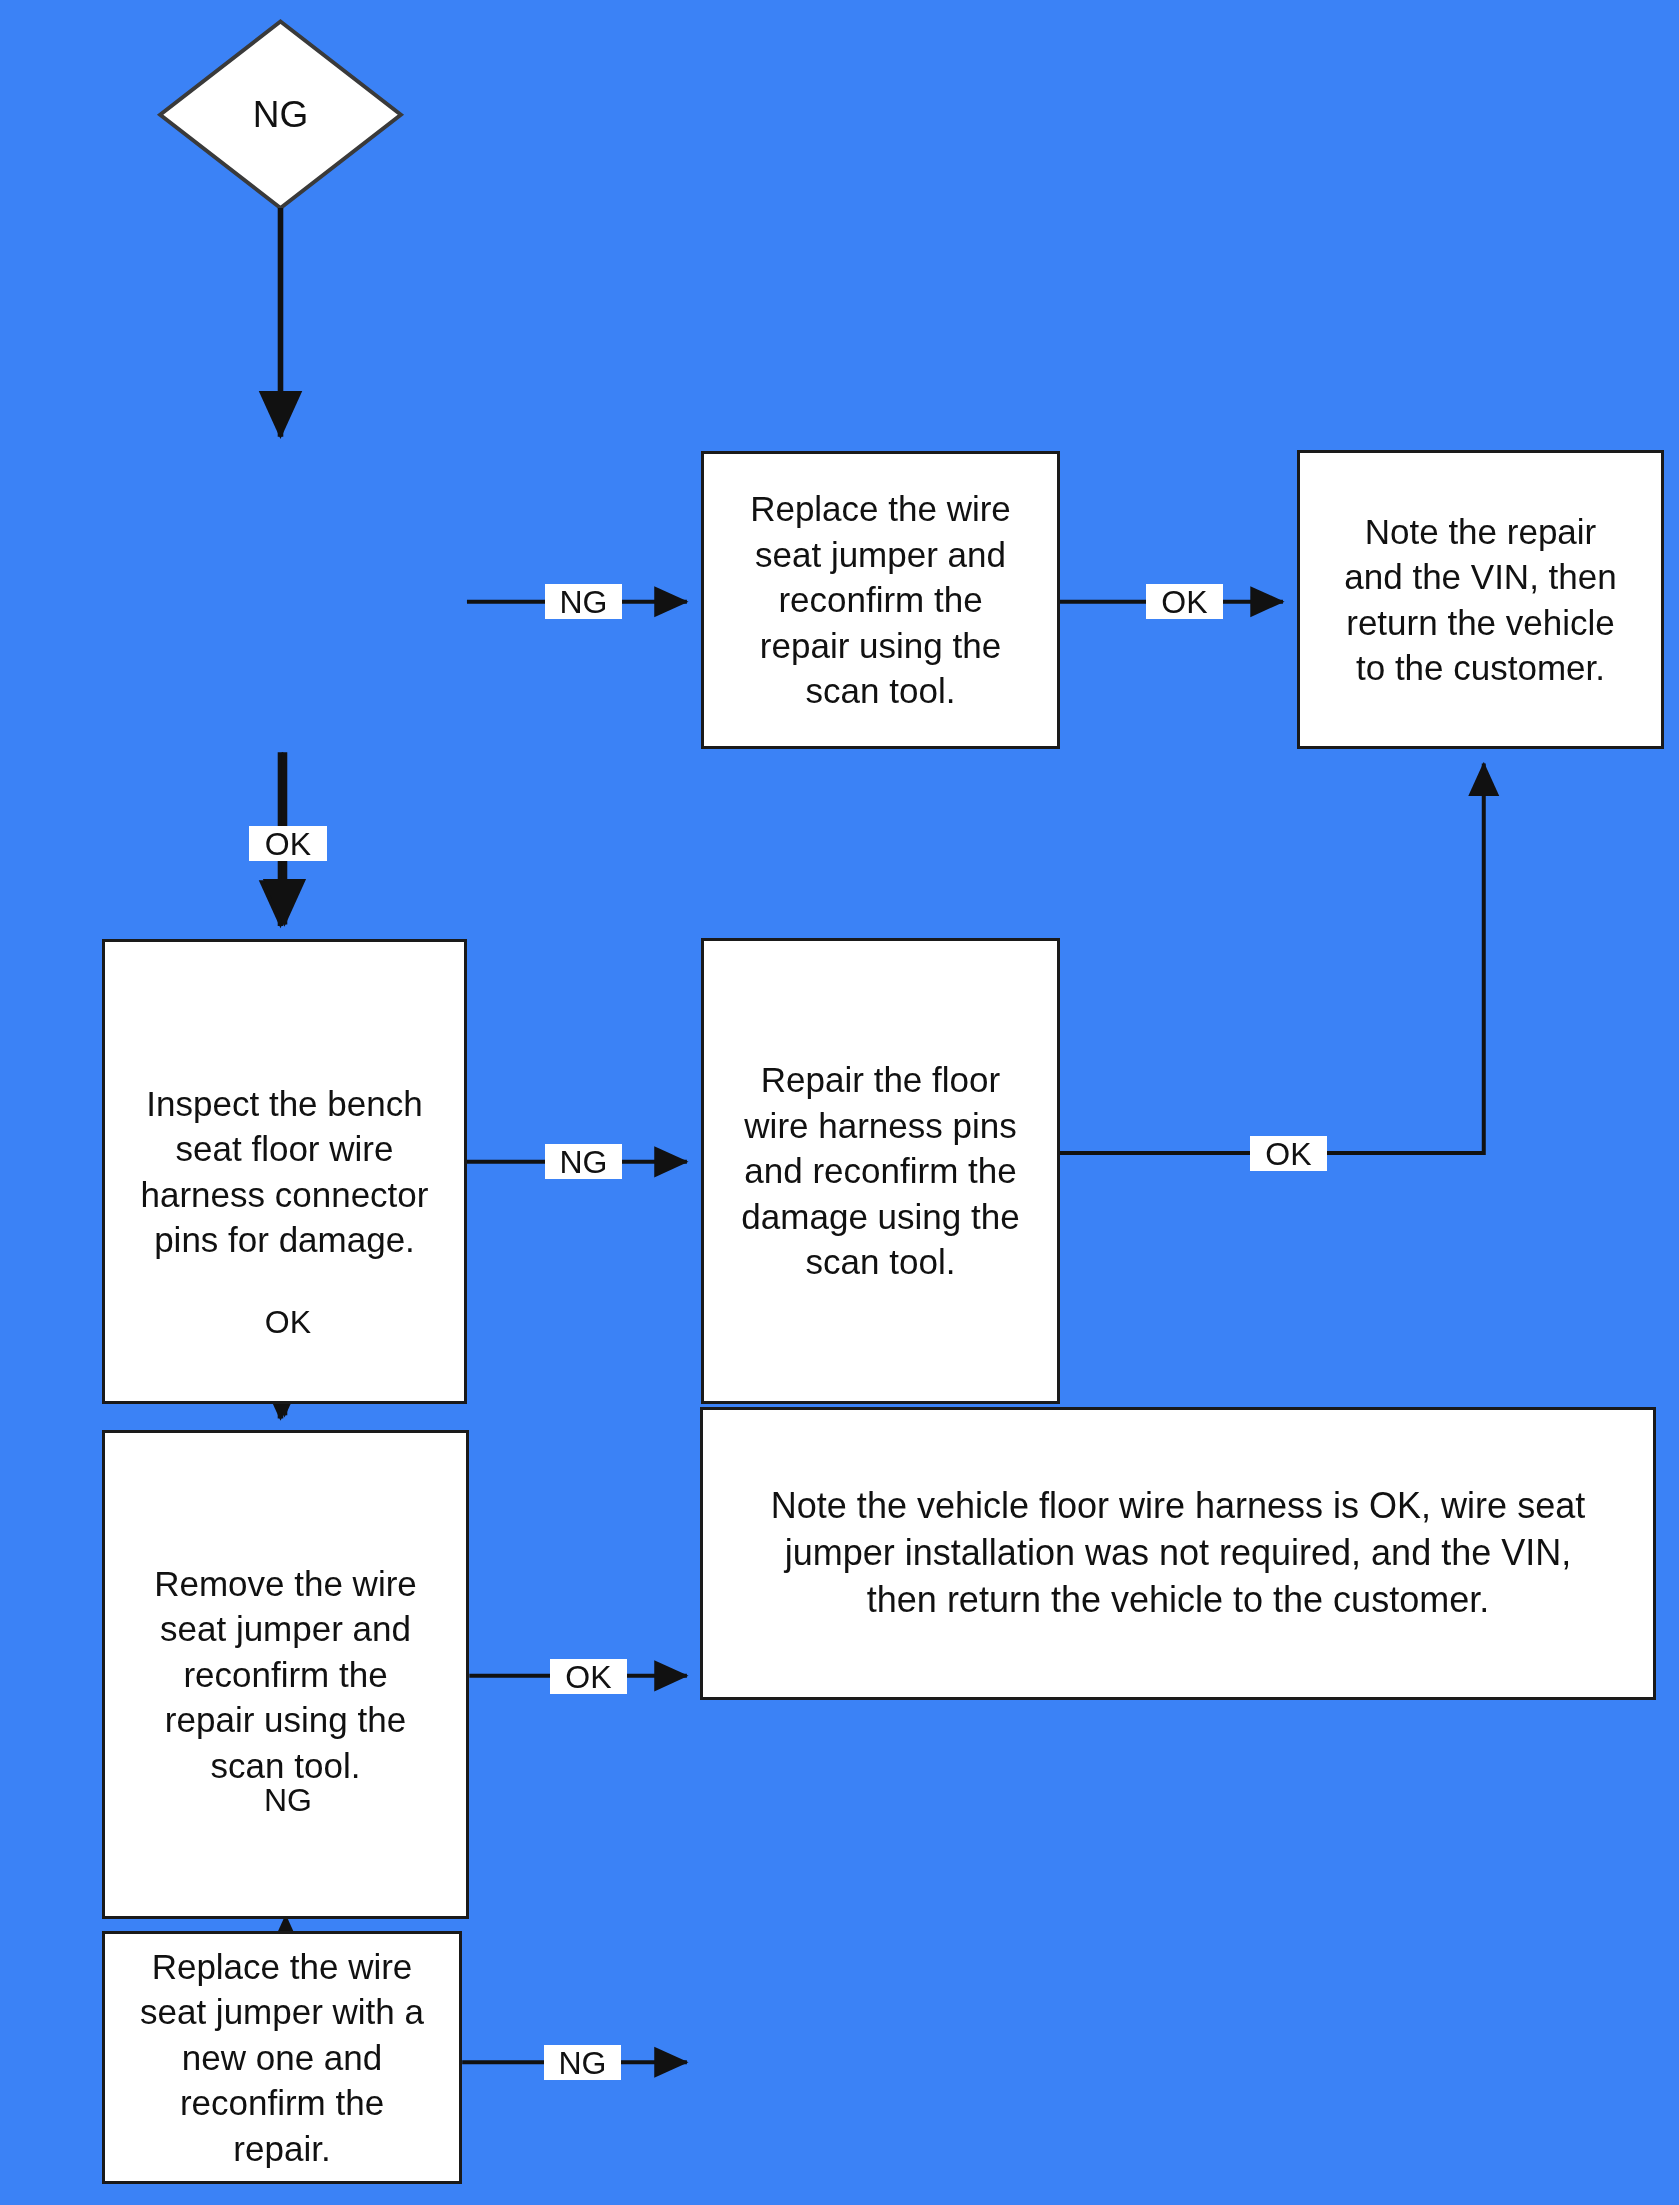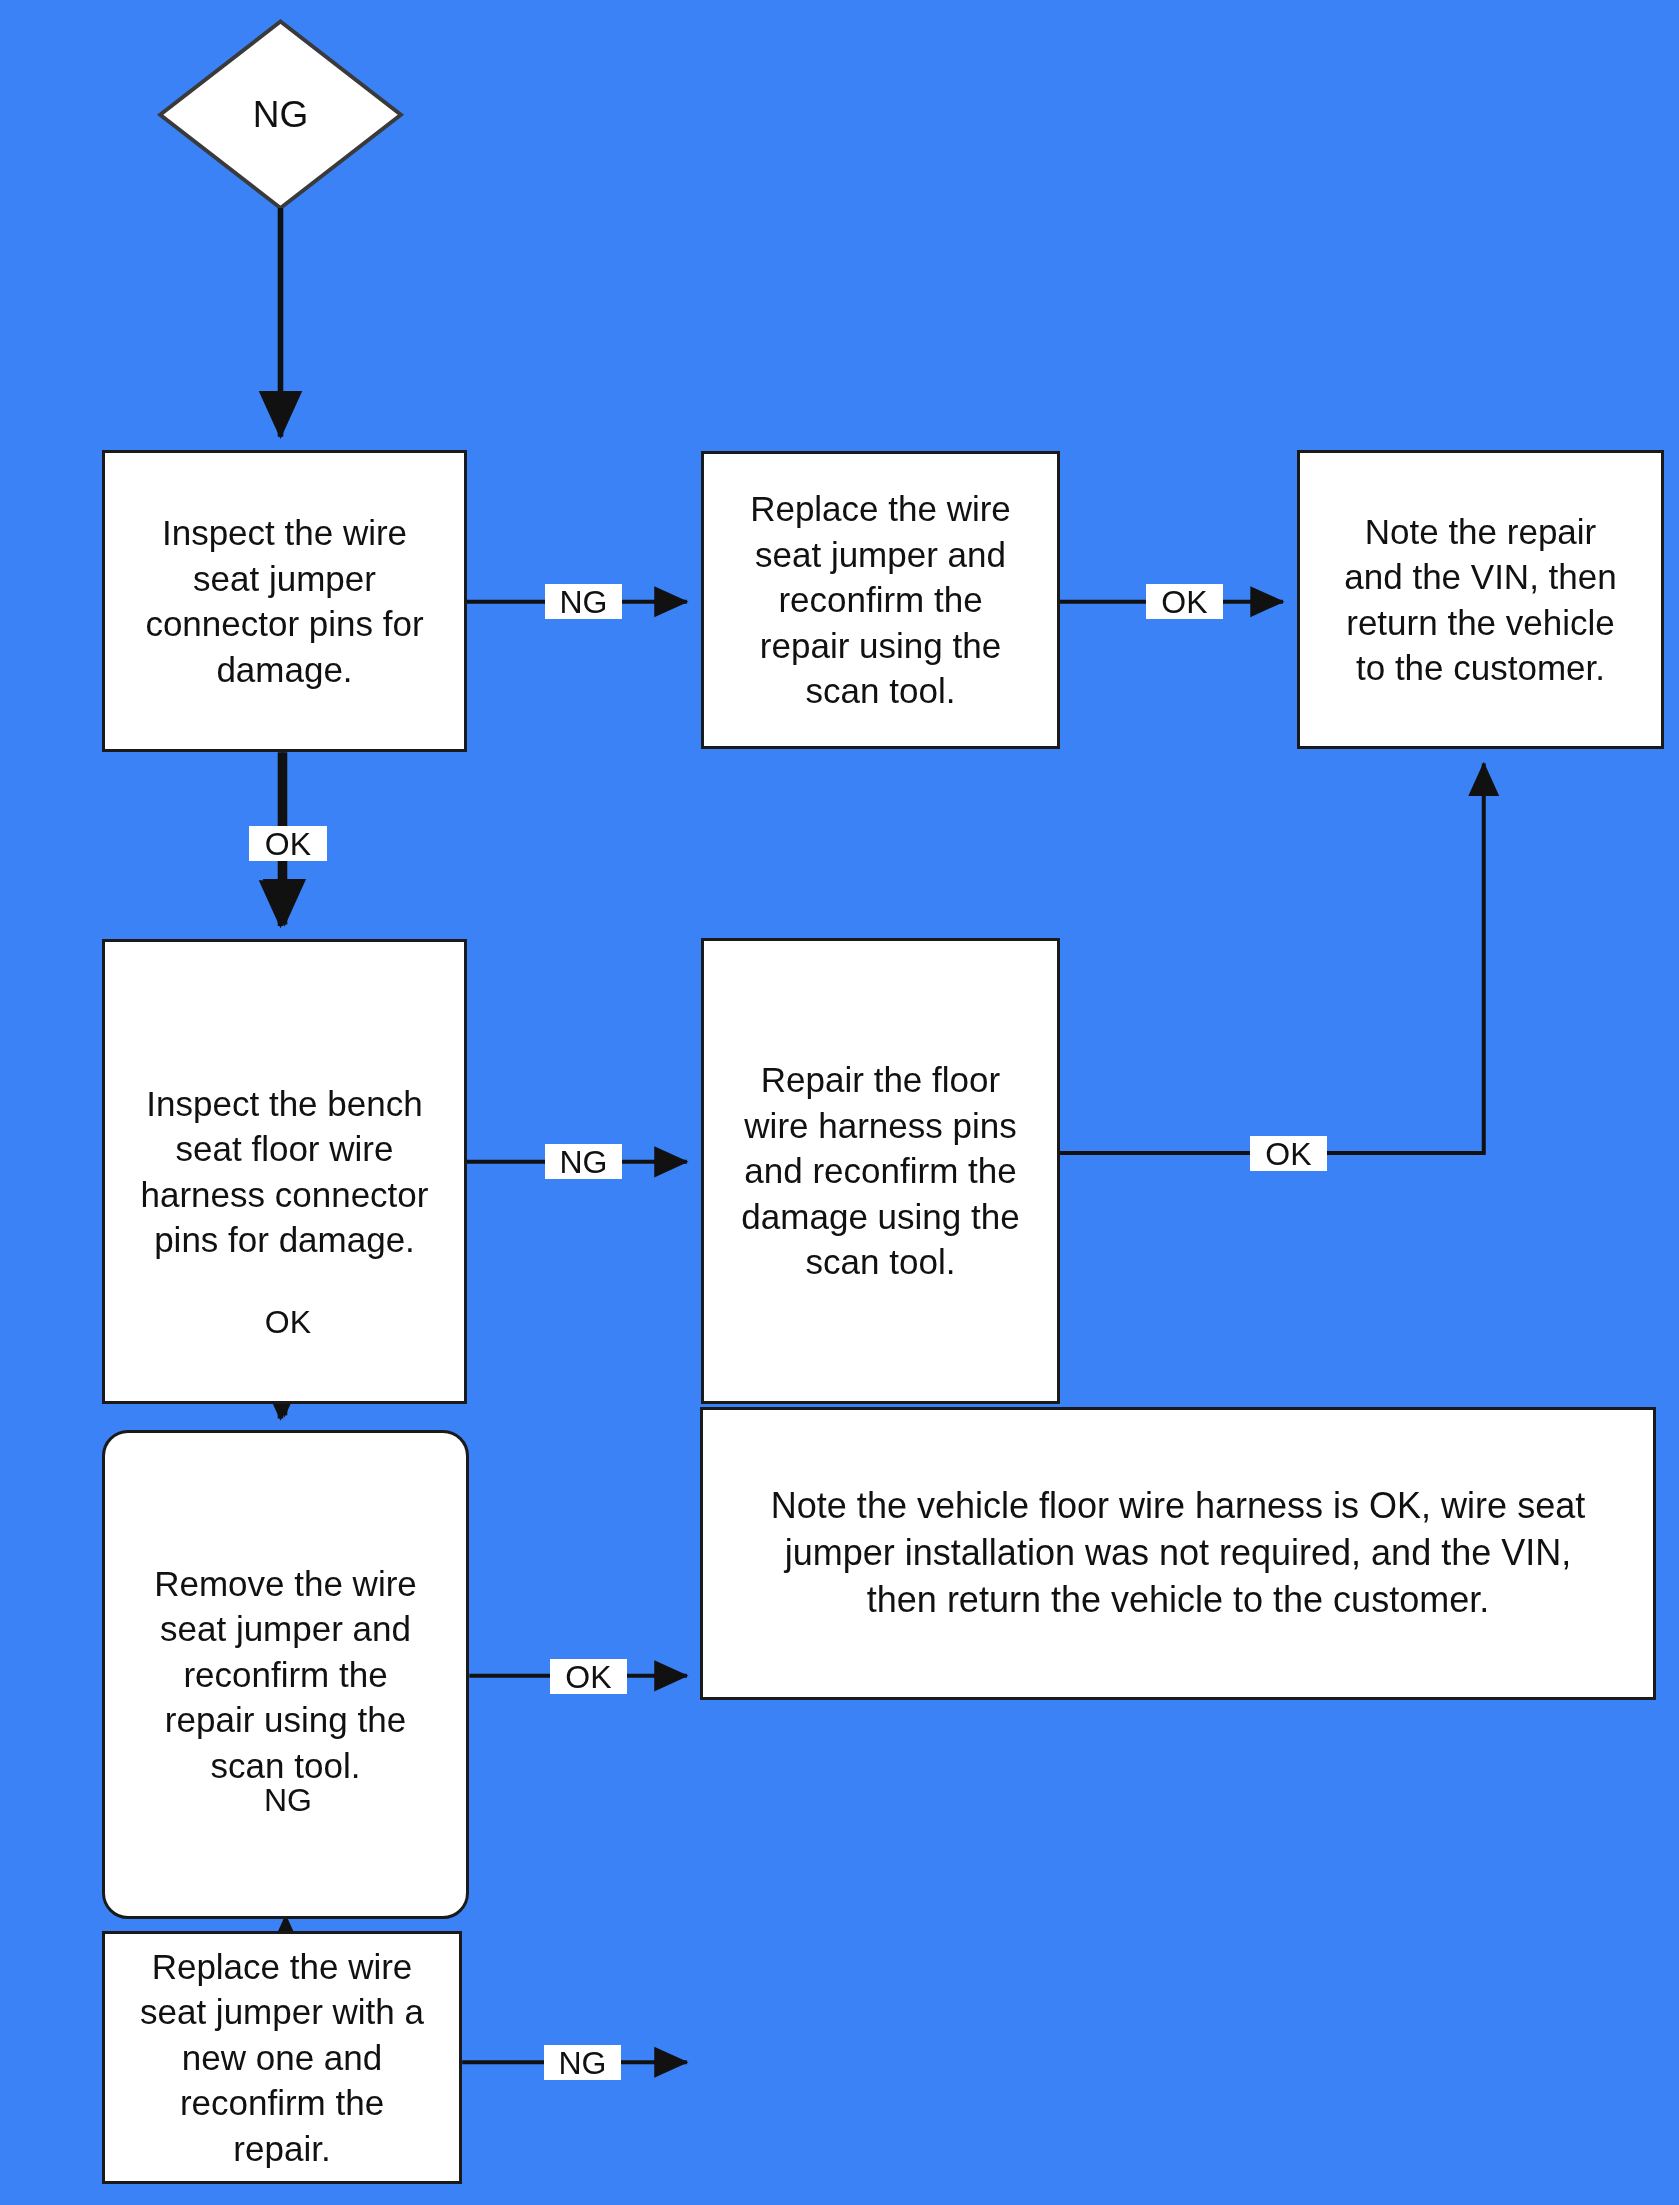--- a/index.html
+++ b/index.html
@@ -112,26 +112,20 @@
         <path d="M0,0.6 L8.6,4.5 L0,8.4 z" fill="#111111"></path>
       </marker>
     </defs>
 
   </svg>
 
   <div class="decision" style="left:160px; top:21.5px; width:241px; height:186px;">
     <span class="decision-text">NG</span>
   </div>
 
-  <div class="node" style="left:102px; top:450px; width:365px; height:302px;">
-    <span class="node-text">Inspect the wire
-seat jumper
-connector pins for
-damage.</span>
-  </div>
 
   <div class="node" style="left:701px; top:451px; width:359px; height:298px;">
     <span class="node-text">Replace the wire
 seat jumper and
 reconfirm the
 repair using the
 scan tool.</span>
   </div>
 
   <div class="node" style="left:1297px; top:450px; width:367px; height:299px;">
@@ -149,21 +143,21 @@
   </div>
 
   <div class="node" style="left:701px; top:938px; width:359px; height:466px;">
     <span class="node-text">Repair the floor
 wire harness pins
 and reconfirm the
 damage using the
 scan tool.</span>
   </div>
 
-  <div class="node" style="left:102px; top:1430px; width:367px; height:489px;border-radius:26px;">
+  <div class="node" style="left:102px; top:1430px; width:367px; height:489px;">
     <span class="node-text">Remove the wire
 seat jumper and
 reconfirm the
 repair using the
 scan tool.</span>
   </div>
 
   <div class="node" style="left:700px; top:1407px; width:956px; height:293px; font-size:36px;">
     <span class="node-text">Note the vehicle floor wire harness is OK, wire seat
 jumper installation was not required, and the VIN,

